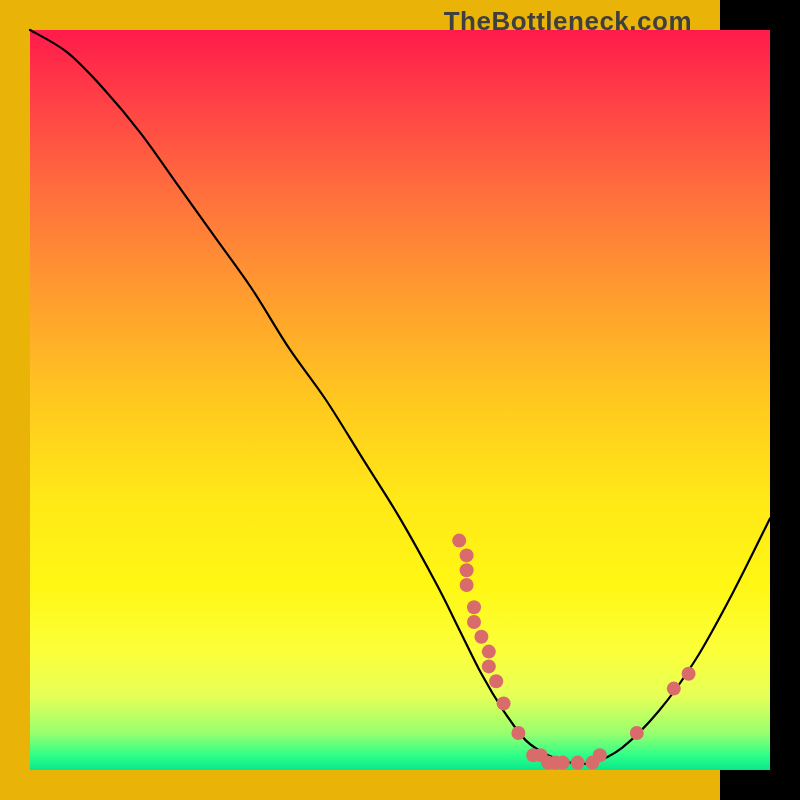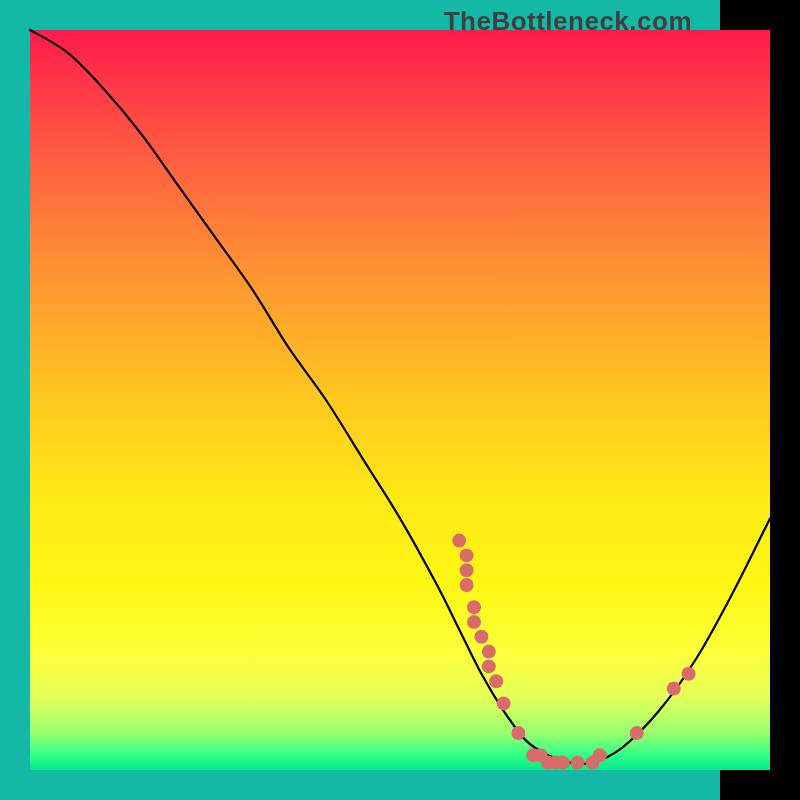--- a/index.html
+++ b/index.html
@@ -8,21 +8,21 @@
     width: 800px;
     height: 800px;
     background: #000;
     overflow: hidden;
     font-family: Arial, Helvetica, sans-serif;
   }
   .outer {
     position: relative;
     width: 720px;
     height: 800px;
-    background: #14b8a6;
+    background: #eab308;
   }
   .watermark {
     position: absolute;
     top: 6px;
     right: 28px;
     color: #3f3f3f;
     font-size: 26px;
     font-weight: 600;
     letter-spacing: 0.5px;
     z-index: 10;

